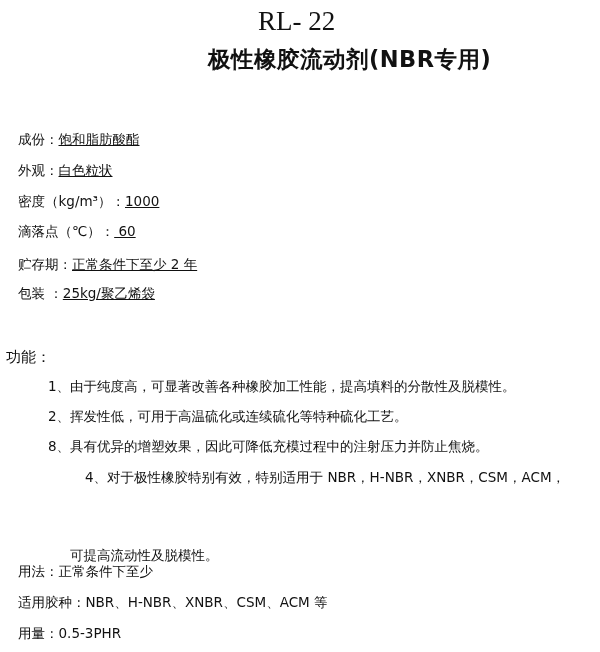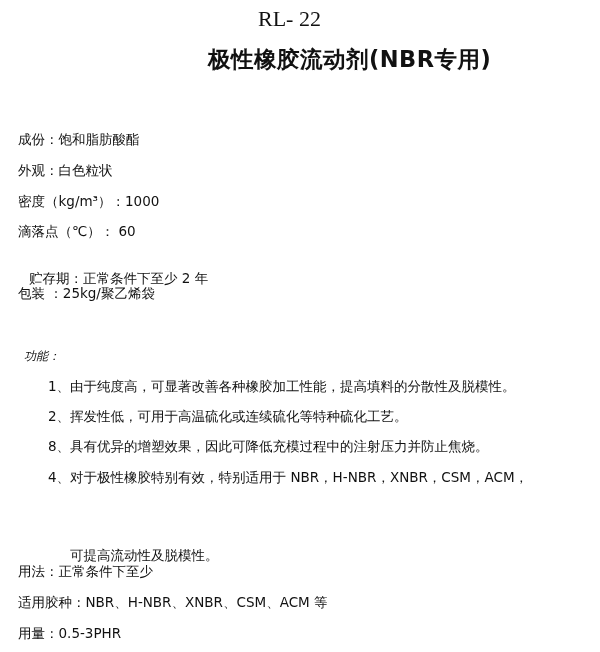--- a/index.html
+++ b/index.html
@@ -5,42 +5,41 @@
     html, body { margin: 0; padding: 0; background: #ffffff; }
     body {
       width: 600px; height: 652px; position: relative; overflow: hidden;
       color: #111111;
       font-family: "DejaVu Serif", "Liberation Serif", serif;
     }
     .abs { position: absolute; white-space: nowrap; }
     .title-code {
       left: 258px; top: 6px;
       font-family: "Liberation Serif", serif;
-      font-size: 22px; letter-spacing: 0px;
+      font-size: 27px; letter-spacing: 0px;
     }
     .title-main {
       left: 176px; top: 44px;
       font-family: "DejaVu Sans", sans-serif;
       font-weight: bold;
       font-size: 22.5px;
       letter-spacing: 0.5px;
       margin-left: 32px;
     }
     .spec {
       left: 18px;
       font-family: "DejaVu Sans", sans-serif;
       font-size: 13.5px;
     }
     .spec .lbl { }
-    .spec .val { font-family: "DejaVu Sans", sans-serif; }
+    .spec .val { font-family: "DejaVu Sans", sans-serif; text-decoration: underline; }
     .section-label {
-      left: 24px; top: 348px;
+      left: 6px; top: 348px;
       font-family: "DejaVu Sans", sans-serif;
-      font-size: 12px;
-      font-style: italic;
+      font-size: 15px;
     }
     .func {
       left: 48px;
       font-family: "DejaVu Sans", sans-serif;
       font-size: 13.5px;
     }
     .func-cont {
       left: 70px;
       font-family: "DejaVu Sans", sans-serif;
       font-size: 13.5px;
@@ -60,33 +59,33 @@
   </div>
   <div class="abs spec" style="top:162px;text-align:right;">
     <span class="lbl">外观：</span><span class="val">白色粒状</span>
   </div>
   <div class="abs spec" style="top:193px;">
     <span class="lbl">密度（kg/m³）：</span><span class="val">1000</span>
   </div>
   <div class="abs spec" style="top:223px;">
     <span class="lbl">滴落点（℃）：</span><span class="val"> 60</span>
   </div>
-  <div class="abs spec" style="top:270px;margin-left:11px;">
+  <div class="abs spec" style="top:256px;">
     <span class="lbl">贮存期：</span><span class="val">正常条件下至少 2 年</span>
   </div>
   <div class="abs spec" style="top:285px;">
     <span class="lbl">包装 ：</span><span class="val">25kg/聚乙烯袋</span>
   </div>
 
   <div class="abs section-label">功能：</div>
 
   <div class="abs func" style="top:378px;text-align:right;">1、由于纯度高，可显著改善各种橡胶加工性能，提高填料的分散性及脱模性。</div>
   <div class="abs func" style="top:408px;">2、挥发性低，可用于高温硫化或连续硫化等特种硫化工艺。</div>
   <div class="abs func" style="top:438px;">8、具有优异的增塑效果，因此可降低充模过程中的注射压力并防止焦烧。</div>
-  <div class="abs func" style="top:469px;">4、对于极性橡胶特别有效，特别适用于 NBR，H-NBR，XNBR，CSM，ACM，</div>
+  <div class="abs func" style="top:469px;margin-left:37px;">4、对于极性橡胶特别有效，特别适用于 NBR，H-NBR，XNBR，CSM，ACM，</div>
   <div class="abs func-cont" style="top:500px;">可提高流动性及脱模性。</div>
 
   <div class="abs spec" style="top:563px;">
     <span>用法：</span><span>正常条件下至少</span>
   </div>
   <div class="abs spec" style="top:594px;text-align:right;">
     <span>适用胶种：</span><span>NBR、H-NBR、XNBR、CSM、ACM 等</span>
   </div>
   <div class="abs spec" style="top:625px;">
     <span>用量：</span><span>0.5-3PHR</span>

